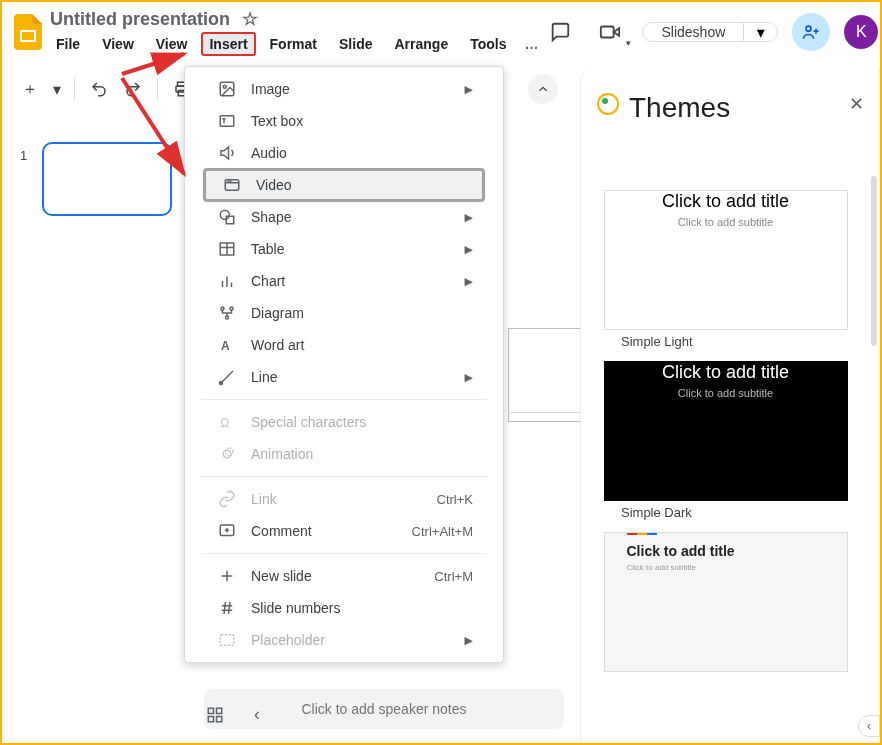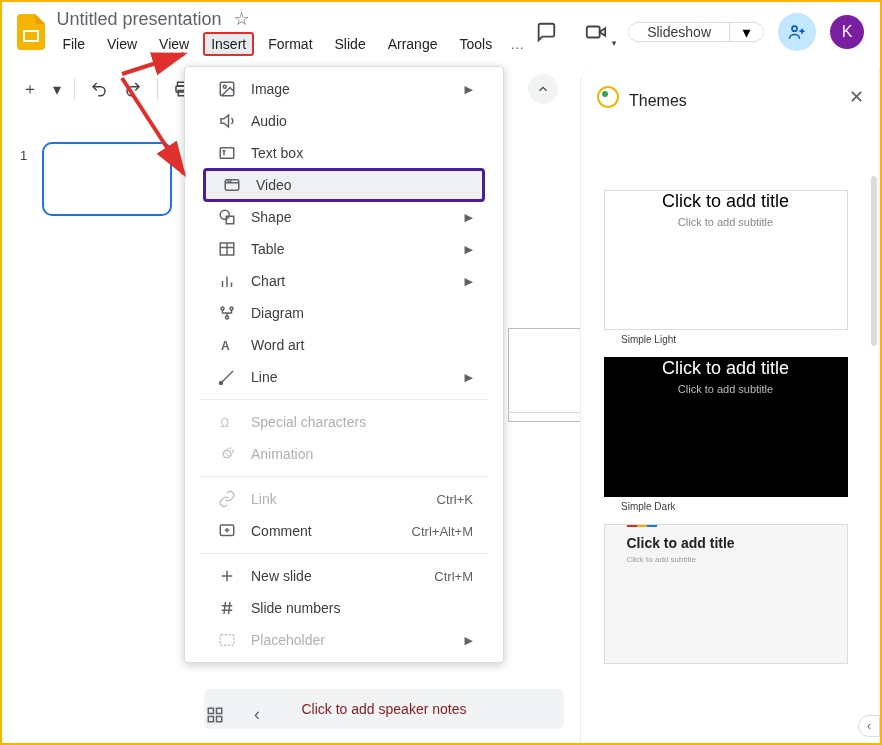--- a/index.html
+++ b/index.html
@@ -1,21 +1,21 @@
 <!DOCTYPE html>
 <html><head>
 <meta charset="utf-8">
 <style>
   * { box-sizing: border-box; font-family: Arial, "Helvetica Neue", sans-serif; }
   body { margin: 0; width: 882px; height: 745px; background: #fff; border: 2px solid #f9b500; position: relative; overflow: hidden; }
 
   
   .header { display: flex; align-items: center; padding: 6px 12px 0 12px; }
   .logo { width: 36px; height: 36px; display:flex; align-items:center; justify-content:center; }
-  .title-area { flex: 1; margin-left: 8px; }
+  .title-area { flex: 1; margin-left: 8px; font-weight: bold; }
   .title-row { display:flex; align-items:center; gap:12px; }
   .doc-title { font-size: 18px; color:#5f6368; }
   .star { color:#5f6368; font-size:18px; }
   .menus { display:flex; gap:6px; margin-top:2px; margin-left:-2px; }
   .menu-item { font-size:14px; padding:4px 8px; color:#202124; border-radius:3px; cursor:pointer; }
   .menu-item.active { border:2px solid #e0302d; background:#e8eaed; padding:2px 6px; }
   .menu-more { font-size:14px; color:#5f6368; padding:4px 4px; }
 
   .header-right { display:flex; align-items:center; gap:14px; margin-left:auto; padding-right:4px;}
   .iconbtn { width:36px; height:36px; border-radius:50%; display:flex; align-items:center; justify-content:center; color:#444; }
@@ -37,54 +37,54 @@
   .slide-num { position:absolute; left:18px; top:80px; font-size:13px; color:#3c4043;}
   .thumb { position:absolute; left:40px; top:74px; width:130px; height:74px; border:2px solid #1a73e8; border-radius:10px; background:#fff;}
 
   .canvas-area { flex:1; position:relative; background:#fff;}
   .ruler-area { position:absolute; top:42px; left:0; right:0; height:18px; display:flex; justify-content:center; color:#9aa0a6; font-size:10px;}
   .ruler-seg { letter-spacing:2px; }
   .slide-canvas { position:absolute; top:260px; left:320px; width:240px; height:94px; border:1px solid #bdbdbd; background:#fff;}
   .canvas-bar { position:absolute; bottom:88px; left:50%; width:86px; height:4px; background:#dadce0; border-radius:2px; transform:translateX(-50%);}
   .canvas-line { position:absolute; top:344px; left:320px; width:240px; height:1px; background:#dadce0;}
 
-  .speaker-notes { position:absolute; bottom:14px; left:50%; transform:translateX(-50%); background:#f1f3f4; border-radius:6px; padding:12px 4px; font-size:14px; color:#7f1d1d; width:360px; text-align:center;}
+  .speaker-notes { position:absolute; bottom:14px; left:50%; transform:translateX(-50%); background:#f1f3f4; border-radius:6px; padding:12px 4px; font-size:14px; color:#737373; width:360px; text-align:center;}
   .bottom-left { position:absolute; bottom:18px; left:18px; display:flex; gap:30px; color:#5f6368; align-items:center;}
 
   
   .dropdown { position:absolute; top:64px; left:182px; width:320px; background:#fff; border:1px solid #dadce0; border-radius:4px; box-shadow:0 2px 10px rgba(0,0,0,0.2); z-index:50; padding:6px 16px;}
   .dd-item { display:flex; align-items:center; padding:0 16px; height:32px; font-size:14px; color:#3c4043; position:relative;}
   .dd-item.disabled { color:#b0b0b0; }
   .dd-item .dd-icon { width:20px; height:20px; margin-right:14px; display:flex; align-items:center; justify-content:center; color:#5f6368;}
   .dd-item.disabled .dd-icon { color:#c4c4c4; }
   .dd-item .dd-sub { position:absolute; right:14px; color:#5f6368; font-size:11px;}
   .dd-item .dd-shortcut { position:absolute; right:14px; color:#5f6368; font-size:13px;}
   .dd-sep { height:1px; background:#e8eaed; margin:6px 0;}
   .dd-item.highlight { background:#eef0f2; }
-  .dd-item.boxed { border:3px solid #4c1d95; border-radius:4px; margin:-1px 2px; height:34px; }
+  .dd-item.boxed { border:3px solid #a3a3a3; border-radius:4px; margin:-1px 2px; height:34px; }
 
   
   .arrow-svg { position:absolute; z-index:60; pointer-events:none; }
 
   
   .themes { width:300px; border-left:1px solid #eee; position:relative; background:#fff; padding:0; margin-top:0px; border-radius:14px 0 0 0; box-shadow:-2px 0 0 #f3f3f3 inset;}
   .themes-hdr { display:flex; align-items:center; padding:16px 16px 10px 16px;}
   .palette { width:22px; height:22px; border:2px solid #f4b400; border-radius:50%; position:relative; margin-right:10px;}
   .palette::before { content:""; position:absolute; width:6px; height:6px; background:#34a853; border-radius:50%; top:3px; left:3px;}
-  .themes-title { font-size:16px; color:#202124; flex:1;margin-top:8px;}
+  .themes-title { font-size:28px; color:#202124; flex:1;margin-top:8px;}
   .themes-close { font-size:18px; color:#5f6368; }
   .themes-sub { display:flex; align-items:center; justify-content:space-between; padding:8px 16px; border-top:1px solid #eee; border-bottom:1px solid #eee; font-size:13px; color:#5f6368;}
   .themes-body { position:absolute; top:108px; bottom:60px; left:0; right:10px; overflow:hidden; padding:8px 16px 0 16px;}
   .theme-card { width:244px; border:1px solid #dadce0; height:140px; display:flex; flex-direction:column; align-items:center; margin:6px auto 4px auto; background:#fff;}
   .theme-card.dark { background:#000; color:#fff; border-color:#000;}
   .theme-card.accent { background:#f6f6f6;}
   .tc-title { font-size:18px; }
   .tc-sub { font-size:11px; color:#888; margin-top:4px;}
   .theme-card.dark .tc-sub { color:#bbb;}
-  .theme-label { font-size:10px; color:#3c4043; margin:4px 0 12px 24px;}
+  .theme-label { font-size:13px; color:#3c4043; margin:4px 0 12px 24px;}
   .theme-card.accent .tc-title { font-size:14px; font-weight:bold; color:#222; align-self:flex-start; margin-left:22px;}
   .theme-card.accent .tc-sub { font-size:8px; align-self:flex-start; margin-left:22px; color:#999;}
   .accent-bar { width:30px; height:2px; background:linear-gradient(90deg,#d93025 33%, #f9ab00 33% 66%, #1a73e8 66%); align-self:flex-start; margin:0 0 8px 22px;}
   .themes-footer { position:absolute; bottom:0; left:0; right:0; height:58px; border-top:1px solid #eee; display:flex; align-items:center; justify-content:center; background:#fff;}
   .import-btn { background:#ffba00; color:#3c4043; font-size:14px; padding:10px 20px; border-radius:6px;}
   .themes-scroll { position:absolute; right:3px; top:108px; width:6px; height:170px; background:#dadce0; border-radius:3px;}
   .side-expand { position:absolute; right:0; bottom:6px; width:22px; height:22px; border:1px solid #dadce0; border-radius:11px 0 0 11px; background:#fff; display:flex; align-items:center; justify-content:center; font-size:12px; color:#5f6368;}
 
   svg { display:block; }
 </style>
@@ -242,35 +242,35 @@
             <circle cx="9" cy="9" r="2"></circle>
             <path d="M21 15l-5-5L5 21"></path>
           </svg>
         </span>
         <span>Image</span>
         <span class="dd-sub">▶</span>
       </div>
       <div class="dd-item">
         <span class="dd-icon">
           <svg width="18" height="18" viewBox="0 0 24 24" fill="none" stroke="currentColor" stroke-width="2">
-            <path d="M4 9v6h4l6 5V4L8 9H4z"></path>
-            <path d="M18 8a6 6 0 0 1 0 8"></path>
-          </svg>
-        </span>
-        <span>Audio</span>
-      </div>
-      <div class="dd-item">
-        <span class="dd-icon">
-          <svg width="18" height="18" viewBox="0 0 24 24" fill="none" stroke="currentColor" stroke-width="2">
             <rect x="3" y="5" width="18" height="14" rx="1"></rect>
             <line x1="8" y1="9" x2="8" y2="15"></line>
             <line x1="6" y1="9" x2="10" y2="9"></line>
           </svg>
         </span>
         <span>Text box</span>
+      </div>
+      <div class="dd-item">
+        <span class="dd-icon">
+          <svg width="18" height="18" viewBox="0 0 24 24" fill="none" stroke="currentColor" stroke-width="2">
+            <path d="M4 9v6h4l6 5V4L8 9H4z"></path>
+            <path d="M18 8a6 6 0 0 1 0 8"></path>
+          </svg>
+        </span>
+        <span>Audio</span>
       </div>
       <div class="dd-item highlight boxed">
         <span class="dd-icon">
           <svg width="18" height="18" viewBox="0 0 24 24" fill="none" stroke="currentColor" stroke-width="2">
             <rect x="3" y="5" width="18" height="14" rx="2"></rect>
             <line x1="3" y1="9" x2="21" y2="9"></line>
             <circle cx="7" cy="7" r="0.5" fill="currentColor"></circle>
             <circle cx="10" cy="7" r="0.5" fill="currentColor"></circle>
           </svg>
         </span>

